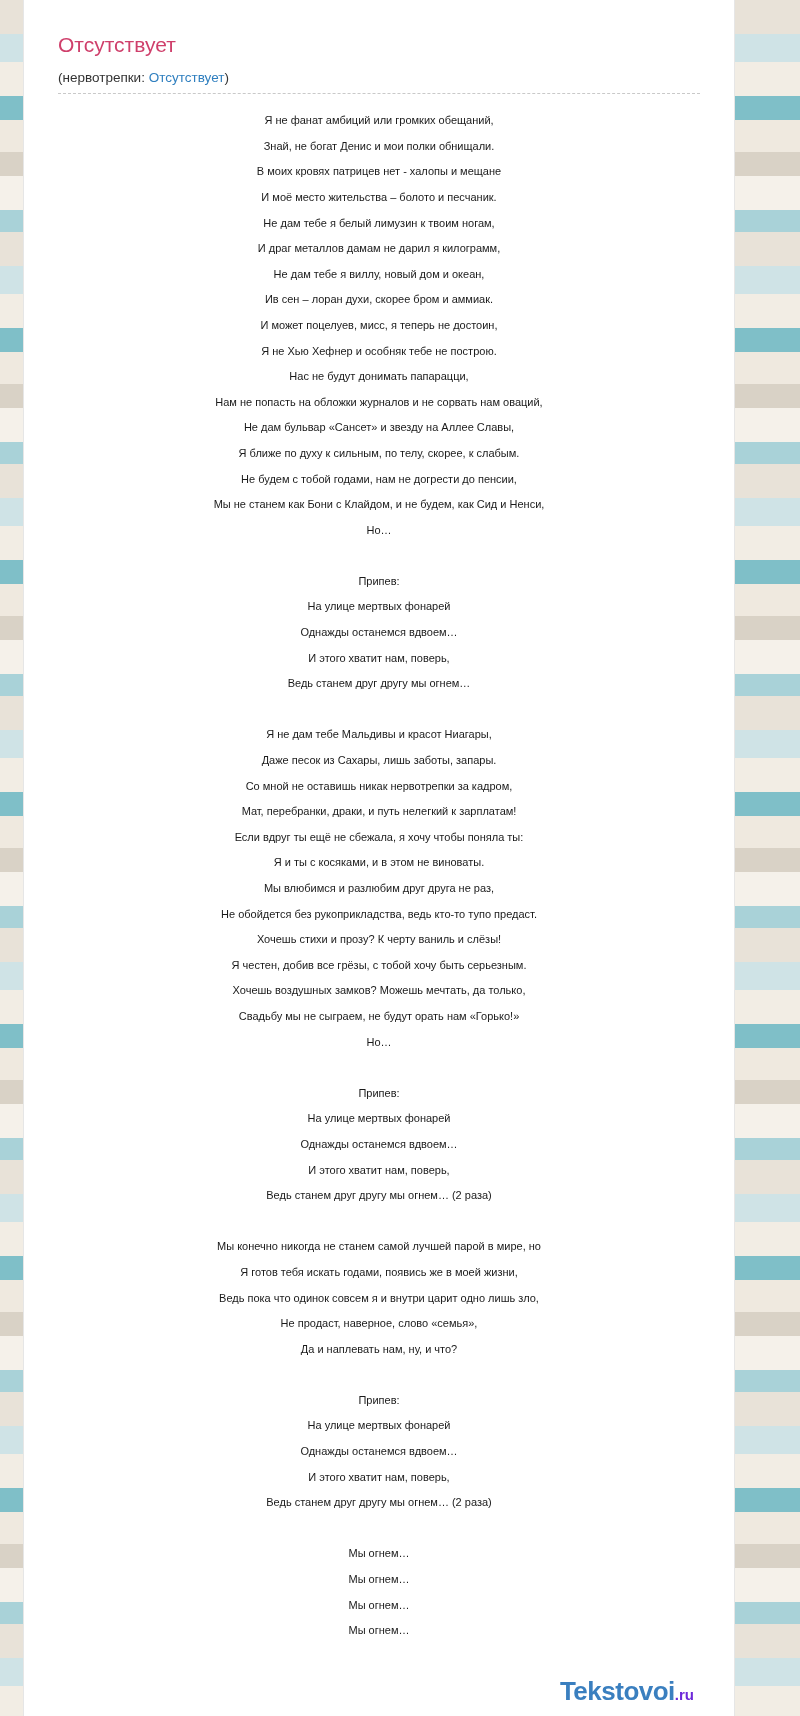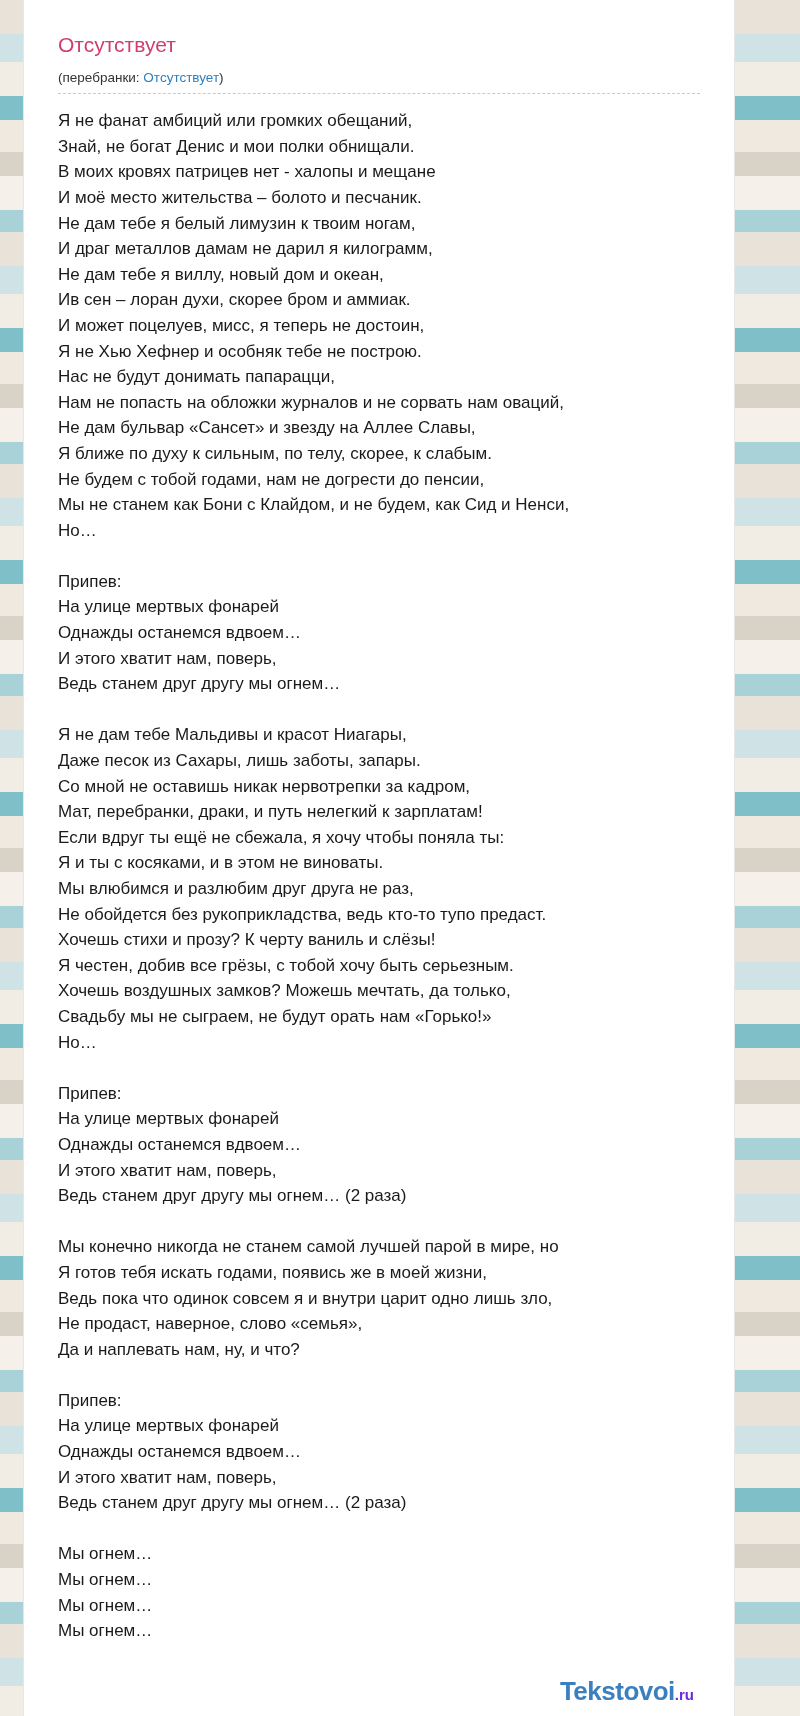--- a/index.html
+++ b/index.html
@@ -64,25 +64,26 @@
     padding-bottom: 8px;
     border-bottom: 1px dashed #c9c9c9;
     margin-bottom: 14px;
   }
   .artist-link {
     color: #2f7fbf;
     text-decoration: none;
   }
 
   .lyrics {
-    font-size: 17px;
+    font-size: 11px;
     line-height: 25.6px;
     color: #1a1a1a;
     white-space: pre-wrap;
     word-wrap: break-word;
+    text-align: center;
   }
 
   .footer {
     margin-top: 34px;
     text-align: right;
     padding-right: 6px;
     padding-bottom: 6px;
   }
   .logo {
     display: inline-block;
@@ -111,21 +112,21 @@
 </head>
 <body>
 
 <div class="bg-stripes"></div>
 
 <div class="page">
 
   <h1 class="song-title">Отсутствует</h1>
 
   <div class="artist-line">
-    <span>(перебранки:</span>
+    <span>(нервотрепки:</span>
     <a class="artist-link" href="#">Отсутствует</a><span>)</span>
   </div>
 
   <div class="lyrics">Я не фанат амбиций или громких обещаний,
 Знай, не богат Денис и мои полки обнищали.
 В моих кровях патрицев нет - халопы и мещане
 И моё место жительства – болото и песчаник.
 Не дам тебе я белый лимузин к твоим ногам,
 И драг металлов дамам не дарил я килограмм,
 Не дам тебе я виллу, новый дом и океан,

